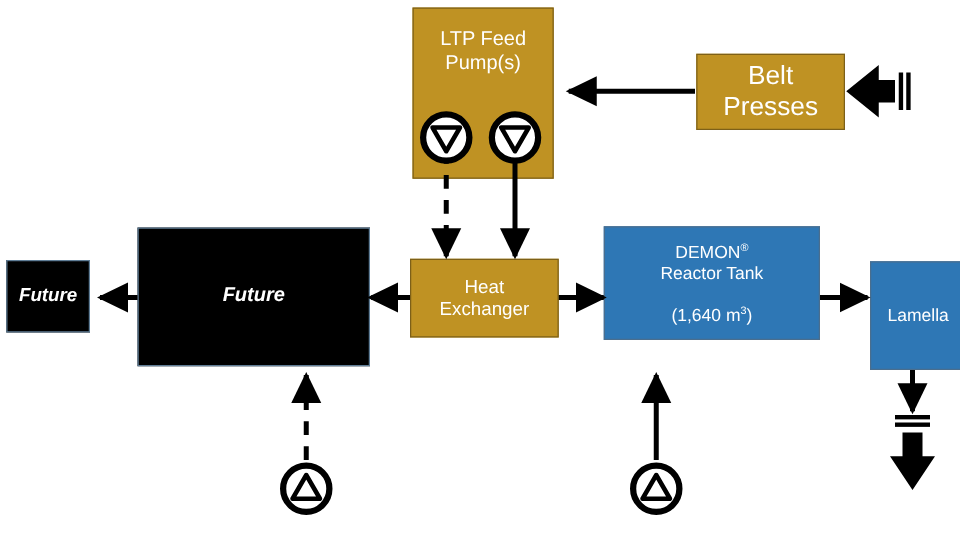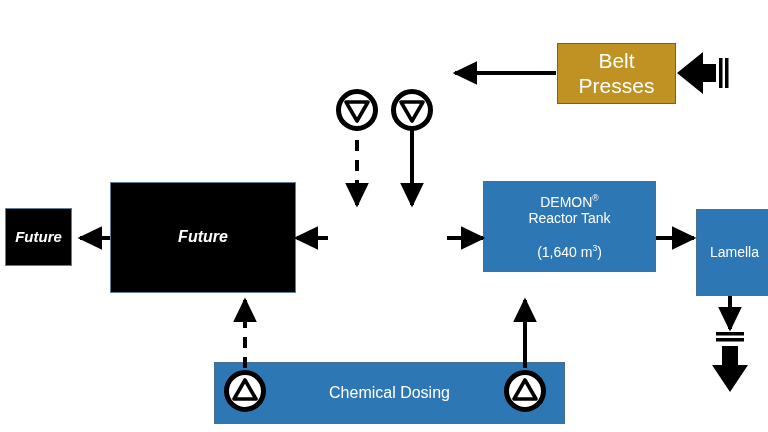--- a/index.html
+++ b/index.html
@@ -93,41 +93,50 @@
       <rect x="725" y="58" width="3.5" height="30" fill="#000000"></rect>
     </g>
 
     <g>
       <path d="M730,392 L712,365 L722,365 L722,346 L738,346 L738,365 L748,365 Z" fill="#000000"></path>
       <rect x="716" y="338" width="28" height="3.5" fill="#000000"></rect>
       <rect x="716" y="332" width="28" height="3.5" fill="#000000"></rect>
     </g>
   </svg>
 
+  <div class="node gold" style="left:330px; top:6px; width:113px; height:137px; font-size:16px; align-items:flex-start; padding-top:16px;">
+    <span class="node-label">
+      <span>LTP Feed</span><br>
+      <span>Pump(s)</span>
+    </span>
+  </div>
 
   <div class="node gold" style="left:557px; top:43px; width:119px; height:61px; font-size:21px;">
     <span class="node-label">Belt Presses</span>
   </div>
 
+  <div class="node gold" style="left:328px; top:207px; width:119px; height:63px; font-size:15px;">
+    <span class="node-label">
+      <span>Heat</span><br>
+      <span>Exchanger</span>
+    </span>
+  </div>
 
   <div class="node blue" style="left:483px; top:181px; width:173px; height:91px; font-size:14px;">
     <span class="node-label">
       <span>DEMON</span><span class="sup">®</span><br>
       <span>Reactor Tank</span><br><br>
       <span>(1,640 m</span><span class="sub3">3</span><span>)</span>
     </span>
   </div>
 
   <div class="node blue" style="left:696px; top:209px; width:77px; height:87px; font-size:14px;">
     <span class="node-label">Lamella</span>
   </div>
 
-  <div class="node blue" style="left:214px; top:362px; width:351px; height:62px; font-size:16px;">
-    <span class="node-label">Chemical Dosing</span>
-  </div>
 
   <div class="node lightblue italic" style="left:110px; top:182px; width:186px; height:111px; font-size:16px;">
     <span class="node-label">Future</span>
   </div>
 
   <div class="node lightblue italic" style="left:5px; top:208px; width:67px; height:58px; font-size:15px;">
     <span class="node-label">Future</span>
   </div>
 
   <svg class="pump" style="left:334px; top:87px;" width="46" height="46" viewBox="0 0 46 46">

